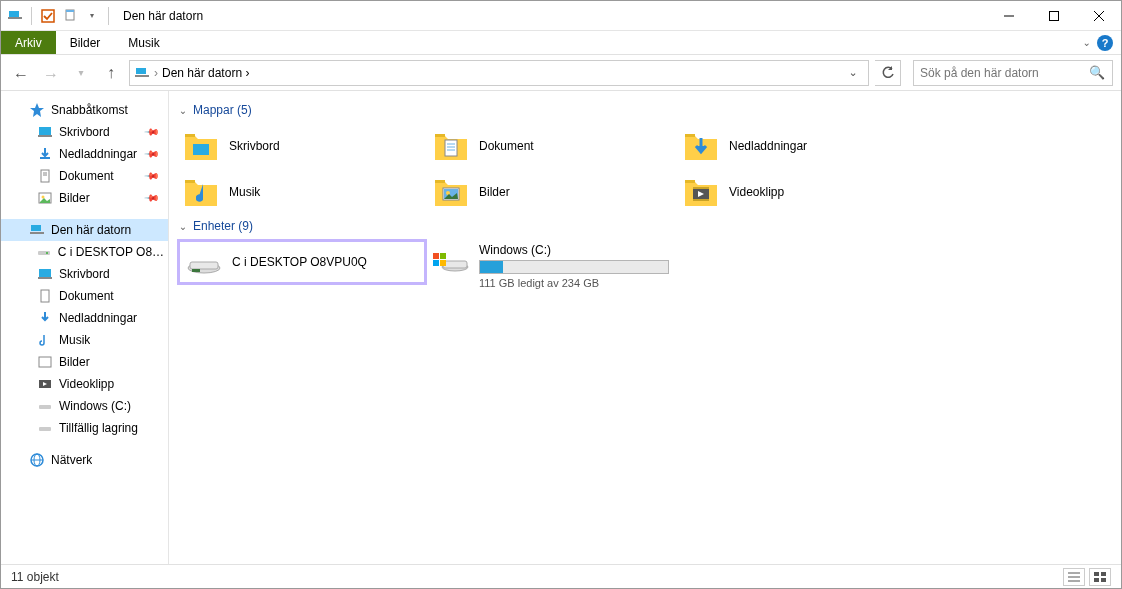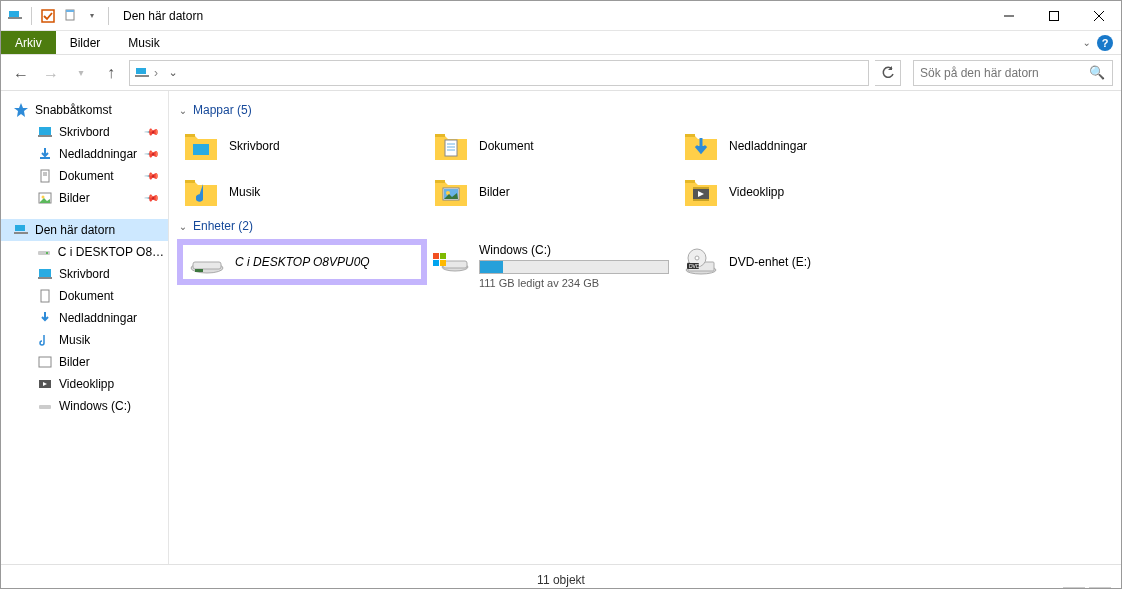--- a/index.html
+++ b/index.html
@@ -35,43 +35,43 @@
 .searchbox input { border:none; outline:none; flex:1; font-size:12px; color:#666; }
 .search-icon { font-size:13px; color:#555; }
 
 
 .body { flex:1; display:flex; overflow:hidden; }
 .sidebar { width: 168px; border-right: 1px solid #e5e5e5; padding-top: 8px; overflow-y:auto; }
 .side-item { display:flex; align-items:center; height: 22px; padding-left: 22px; gap: 6px; font-size:12px; color:#000; position:relative; }
 .side-item .pin { margin-left:auto; margin-right:10px; color:#777; font-size:10px; transform: rotate(45deg); }
 .side-item.selected { background: #cde8ff; }
 .side-sub { padding-left: 36px; }
-.side-root { padding-left: 12px; }
+.side-root { padding-left: 28px; }
 .side-label { white-space: nowrap; overflow: hidden; text-overflow: ellipsis; }
 .side-icon { width:16px; height:16px; display:inline-flex; align-items:center; justify-content:center; }
 .side-spacer { height: 10px; }
 
 .content { flex:1; padding: 8px 8px 0 8px; overflow:auto; }
 .group-header { display:flex; align-items:center; gap:4px; color:#16499a; font-size:12px; margin: 4px 0 6px 0; }
 .group-chev { font-size:10px; color:#666; width:12px; display:inline-block; text-align:center; }
 .grid { display:flex; flex-wrap: wrap; }
 .tile { width: 250px; height: 46px; display:flex; align-items:center; gap: 10px; padding: 2px 6px; }
 .tile-icon { width: 36px; height: 36px; display:flex; align-items:center; justify-content:center; }
 .tile-label { font-size: 12px; }
-.tile.highlight { border: 6px solid #c4b5fd; font-style: italic; }
+.tile.highlight { border: 3px solid #c4b5fd; }
 
 .drive-tile { width: 250px; display:flex; align-items:flex-start; gap:10px; padding: 4px 6px; }
 .drive-icon { width: 36px; height: 28px; display:flex; align-items:center; justify-content:center; margin-top:4px; }
 .drive-info { flex:1; display:flex; flex-direction:column; gap:3px; }
 .capacity-bar { width: 190px; height: 14px; border:1px solid #b5b5b5; background:#eaeaea; position:relative; }
 .capacity-fill { height:100%; background:#26a0da; }
 .capacity-text { font-size: 11px; color:#555; }
 
 
-.statusbar { height: 24px; border-top:1px solid #e1e1e1; display:flex; align-items:center; padding: 8px 10px; font-size:12px; color:#333;flex-direction:column; }
+.statusbar { height: 24px; border-top:1px solid #e1e1e1; display:flex; align-items:center; padding: 0 10px; font-size:12px; color:#333; }
 .status-right { margin-left:auto; display:flex; gap:4px; }
 .view-btn { width:22px; height:18px; border:1px solid #ccc; display:flex; align-items:center; justify-content:center; font-size:10px; color:#555; }
 
 
 svg { display:block; }
 
 </style>
 </head>
 <body>
 
@@ -136,20 +136,21 @@
   <div class="nav-btn disabled" style="font-size:10px;">▾</div>
   <div class="nav-btn">↑</div>
   <div class="addressbar">
     <span class="addr-icon">
       <svg width="16" height="16" viewBox="0 0 16 16">
           <rect x="1" y="10" width="14" height="2" fill="#888"></rect>
           <rect x="2" y="3" width="10" height="6" fill="#29abe2"></rect>
         </svg>
     </span>
     <span style="color:#888;">›</span>
+    <span class="addr-text">Den här datorn  ›</span>
     <span class="addr-ctrl">⌄</span>
   </div>
   <div class="addr-refresh">
     <svg width="14" height="14" viewBox="0 0 14 14">
         <path d="M11 3 A5 5 0 1 0 12 8" fill="none" stroke="#555" stroke-width="1.5"></path>
         <path d="M11 0 L11 4 L7 4 Z" fill="#555"></path>
       </svg>
   </div>
   <div class="searchbox">
     <input placeholder="Sök på den här datorn" style="">
@@ -282,23 +283,41 @@
         <span class="side-label">Videoklipp</span>
       </div>
     <div class="side-item side-sub">
         <span class="side-icon">
           <svg width="14" height="14">
             <rect x="1" y="6" width="12" height="4" rx="1" fill="#ccc"></rect>
           </svg>
         </span>
         <span class="side-label">Windows (C:)</span>
       </div>
+    <div class="side-item side-sub">
+        <span class="side-icon">
+          <svg width="14" height="14">
+            <rect x="1" y="6" width="12" height="4" rx="1" fill="#ccc"></rect>
+          </svg>
+        </span>
+        <span class="side-label">Tillfällig lagring</span>
+      </div>
 
     <div class="side-spacer"></div>
 
+    <div class="side-item side-root">
+      <span class="side-icon">
+          <svg width="16" height="16">
+            <circle cx="8" cy="8" r="6" fill="none" stroke="#2e8bd8" stroke-width="1.5"></circle>
+            <ellipse cx="8" cy="8" rx="3" ry="6" fill="none" stroke="#2e8bd8"></ellipse>
+            <line x1="2" y1="8" x2="14" y2="8" stroke="#2e8bd8"></line>
+          </svg>
+        </span>
+      <span class="side-label">Nätverk</span>
+    </div>
   </div>
 
   <div class="content">
     <div class="group-header">
       <span class="group-chev">⌄</span>
       <span>Mappar (5)</span>
     </div>
     <div class="grid" id="folders-grid">
         <div class="tile">
           <span class="tile-icon">
@@ -368,21 +387,21 @@
               <rect x="10" y="23" width="16" height="2" fill="#c9a227"></rect>
               <polygon points="15,15 15,21 21,18" fill="#fff"></polygon>
             </svg>
           </span>
           <span class="tile-label">Videoklipp</span>
         </div>
       </div>
 
     <div class="group-header" style="margin-top:4px;">
       <span class="group-chev">⌄</span>
-      <span>Enheter (2)</span>
+      <span>Enheter (9)</span>
     </div>
     <div class="grid" id="drives-grid">
         <div class="tile highlight">
           <span class="tile-icon">
             <svg width="36" height="28" viewBox="0 0 36 28">
               <ellipse cx="18" cy="20" rx="16" ry="5" fill="#ddd" stroke="#aaa"></ellipse>
               <rect x="4" y="14" width="28" height="7" rx="2" fill="#e8e8e8" stroke="#aaa"></rect>
               <rect x="6" y="21" width="8" height="3" fill="#3c763d"></rect>
             </svg>
           </span>
@@ -400,33 +419,20 @@
             </svg>
           </span>
           <div class="drive-info">
             <span class="tile-label">Windows (C:)</span>
             <div class="capacity-bar">
               <div class="capacity-fill" style="width:12%"></div>
             </div>
             <span class="capacity-text">111 GB ledigt av 234 GB</span>
           </div>
         </div>
-        <div class="tile">
-          <span class="tile-icon">
-            <svg width="36" height="28" viewBox="0 0 36 28">
-              <ellipse cx="18" cy="22" rx="15" ry="4" fill="#ddd" stroke="#aaa"></ellipse>
-              <rect x="5" y="14" width="26" height="9" rx="1" fill="#e8e8e8" stroke="#aaa"></rect>
-              <circle cx="14" cy="10" r="9" fill="#eee" stroke="#aaa"></circle>
-              <circle cx="14" cy="10" r="2" fill="#fff" stroke="#aaa"></circle>
-              <rect x="4" y="15" width="12" height="6" rx="1" fill="#333"></rect>
-              <text x="6" y="20" font-size="5" fill="#fff">DVD</text>
-            </svg>
-          </span>
-          <span class="tile-label">DVD-enhet (E:)</span>
-        </div>
       </div>
   </div>
 </div>
 
 <div class="statusbar">
   <span>11 objekt</span>
   <div class="status-right">
     <div class="view-btn">
       <svg width="12" height="10">
           <line x1="0" y1="1" x2="12" y2="1" stroke="#555"></line>

